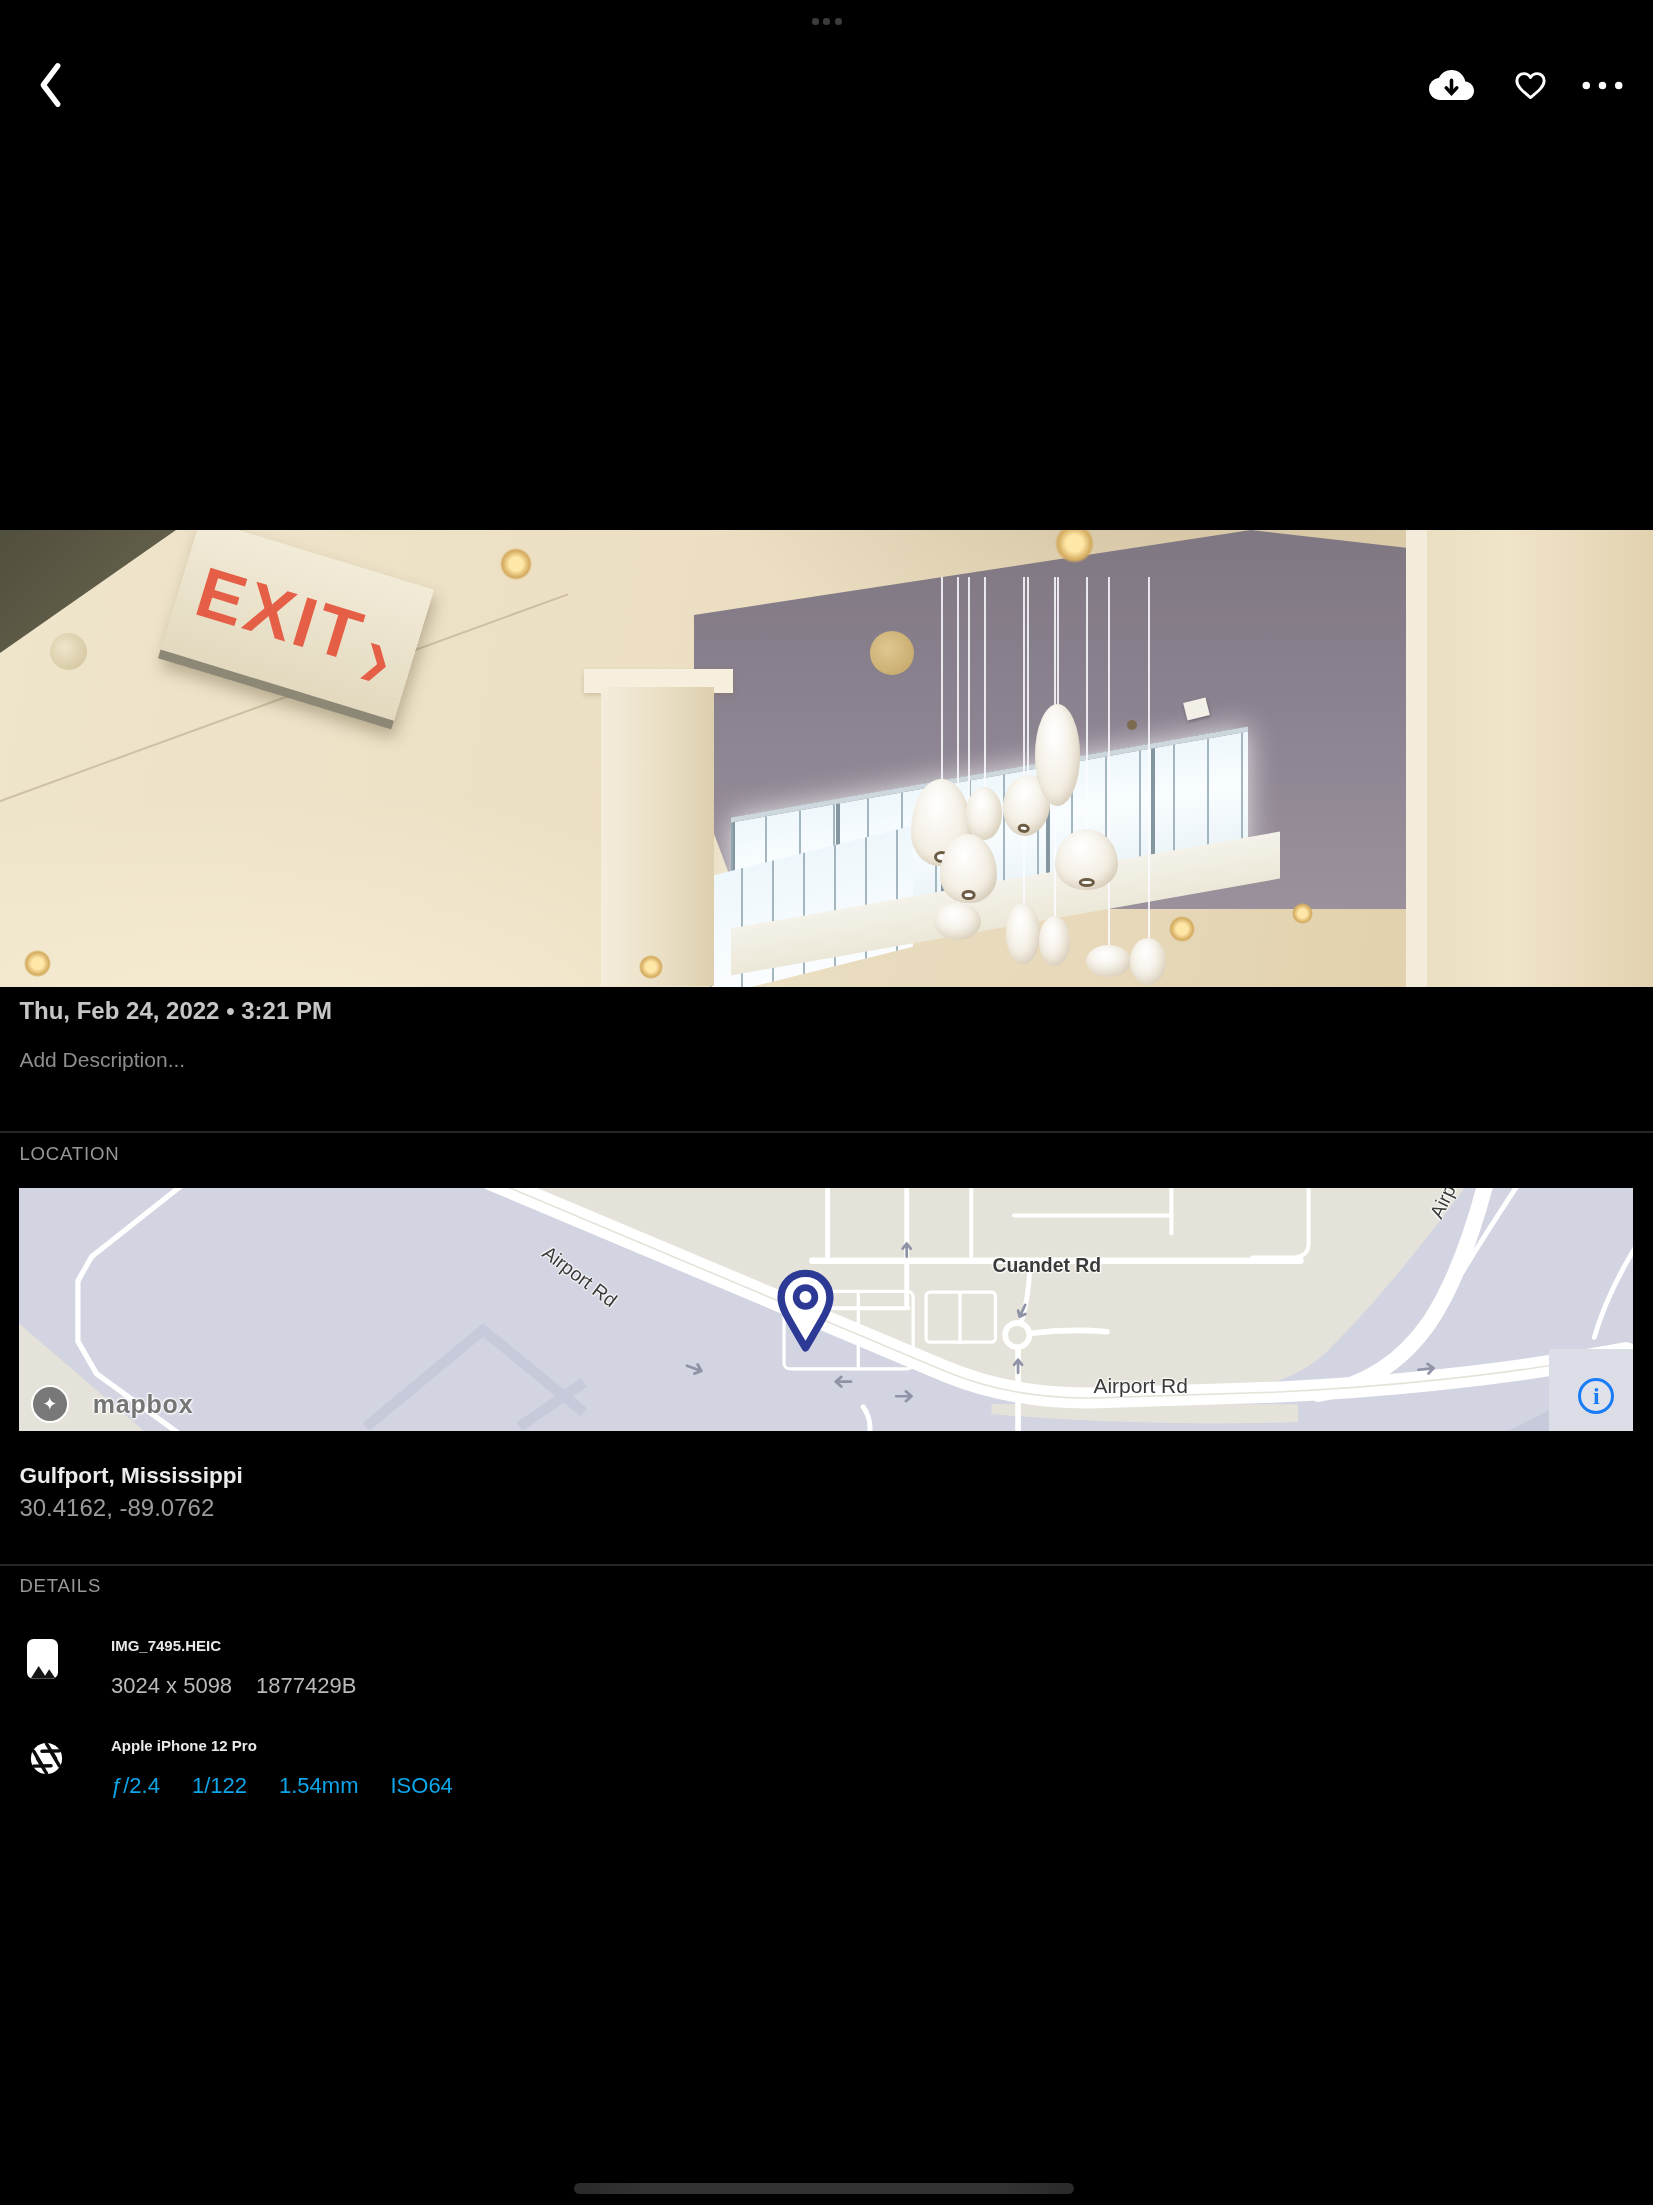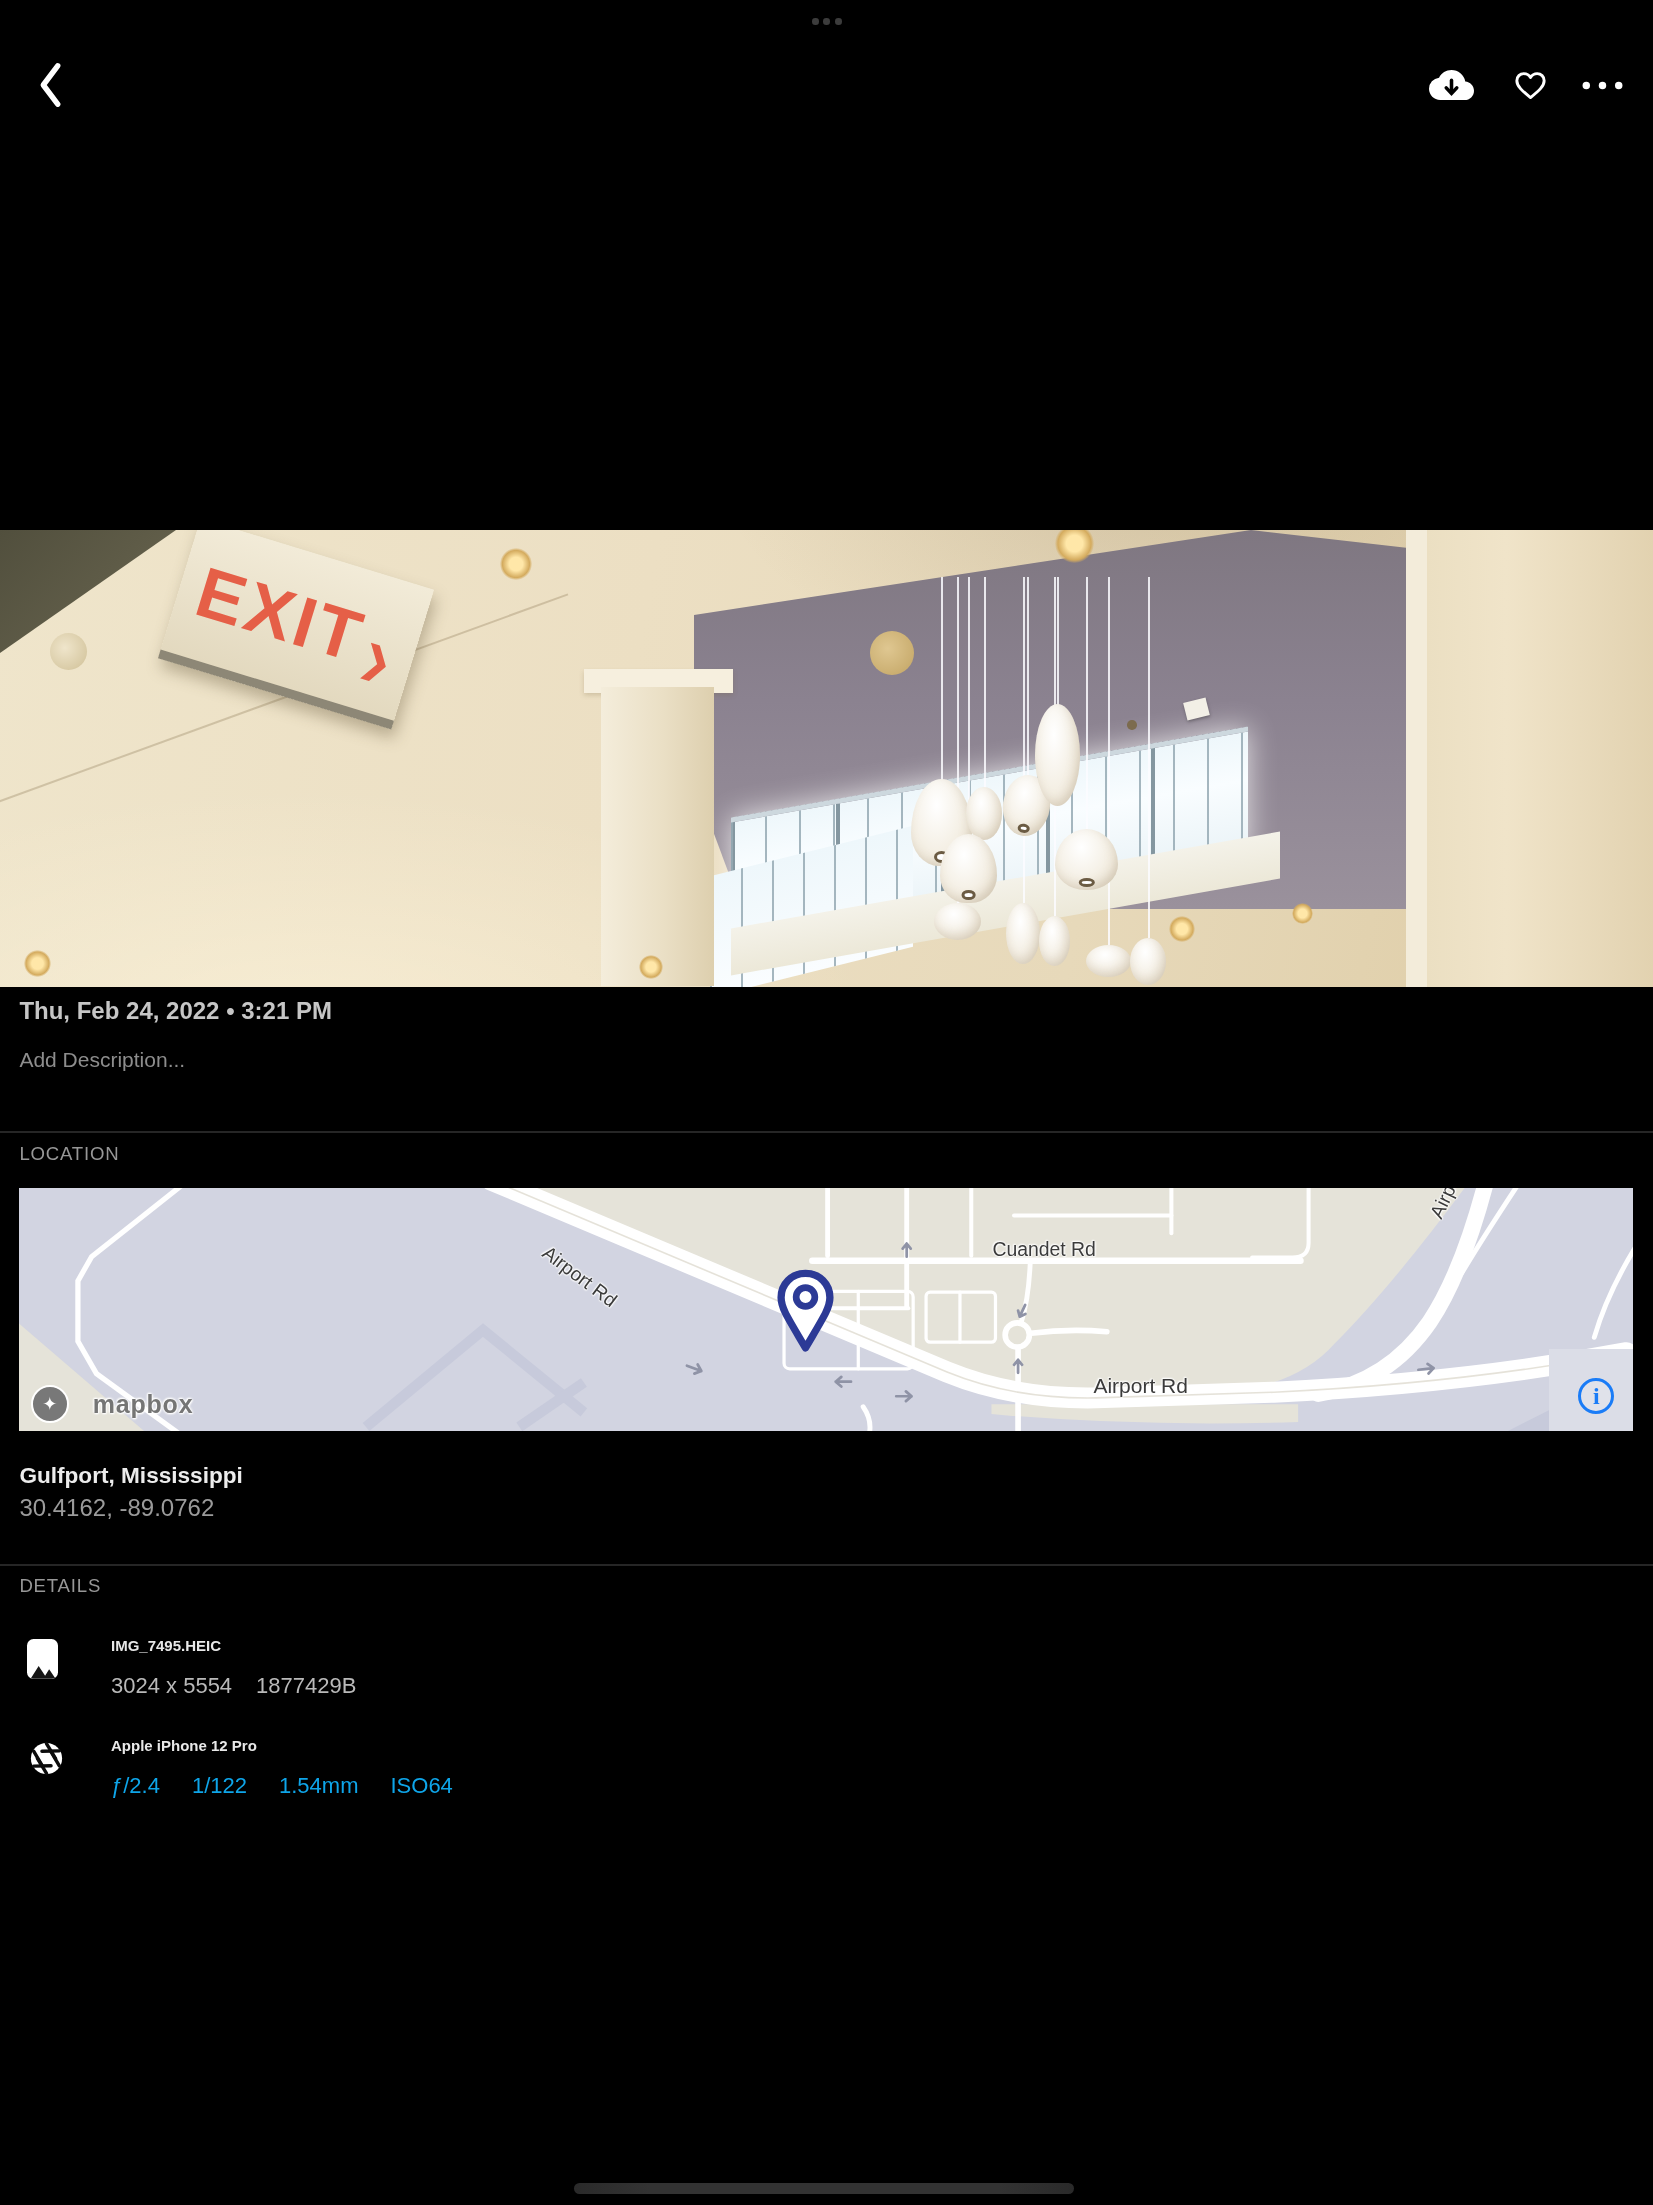--- a/index.html
+++ b/index.html
@@ -268,21 +268,21 @@
             <path d="M-9,0 L7,0 M7,0 L1,-5 M7,0 L1,5"></path>
           </g>
         <g transform="translate(1100,76) rotate(-90)">
             <path d="M-9,0 L7,0 M7,0 L1,-5 M7,0 L1,5"></path>
           </g>
       </g>
     </svg>
 
     <div class="maplabel" style="left:517px;top:77px;transform:rotate(37deg);">Airport Rd</div>
     <div class="maplabel" style="left:1074px;top:186px;font-size:21px;">Airport Rd</div>
-    <div class="maplabel" style="left:973px;top:50px;">Cuandet Rd</div>
+    <div class="maplabel" style="left:973px;top:66px;font-weight:bold;">Cuandet Rd</div>
     <div class="maplabel" style="left:1406px;top:24px;transform:rotate(-64deg);transform-origin:left top;">Airpo</div>
     <div class="maplabel" style="left:1325px;top:-4.8px;transform:rotate(-75deg);transform-origin:left top;">C</div>
 
     <div class="pin">
       <svg width="61" height="84" viewBox="0 0 30 41">
         <path d="M15 2 C8.2 2 3 7.2 3 13.9 C3 19.1 6.2 23.7 15 38.6 C23.8 23.7 27 19.1 27 13.9 C27 7.2 21.8 2 15 2 Z" fill="#ffffff" stroke="#2c3a96" stroke-width="3.6" stroke-linejoin="round"></path>
         <circle cx="15" cy="13.6" r="4.6" fill="#ffffff" stroke="#2c3a96" stroke-width="3.3"></circle>
       </svg>
     </div>
 
@@ -302,21 +302,21 @@
   <div class="section-label" style="top:1575px;">DETAILS</div>
 
   <div>
     <div class="detail-icon file-thumb">
       <svg width="27.4" height="18" viewBox="0 0 34 22">
         <polygon points="2,22 12,6 20,18 25,10 33,22" fill="#151515"></polygon>
       </svg>
     </div>
     <div class="row-title" style="top:1637px;">IMG_7495.HEIC</div>
     <div class="row-sub" style="top:1673px;">
-      <span>3024 x 5554</span><span>1877429B</span>
+      <span>3024 x 5098</span><span>1877429B</span>
     </div>
   </div>
 
   <div>
     <div class="detail-icon cam-icon">
       <svg width="39" height="39" viewBox="0 0 24 24">
         <circle cx="12" cy="12" r="9.6" fill="#ffffff"></circle>
         <g stroke="#0c0c0c" stroke-width="2.1" stroke-linecap="round">
           <line x1="12" y1="2.8" x2="17.6" y2="12.1"></line>
           <line x1="19.9" y1="7.3" x2="9.2" y2="7.5"></line>

